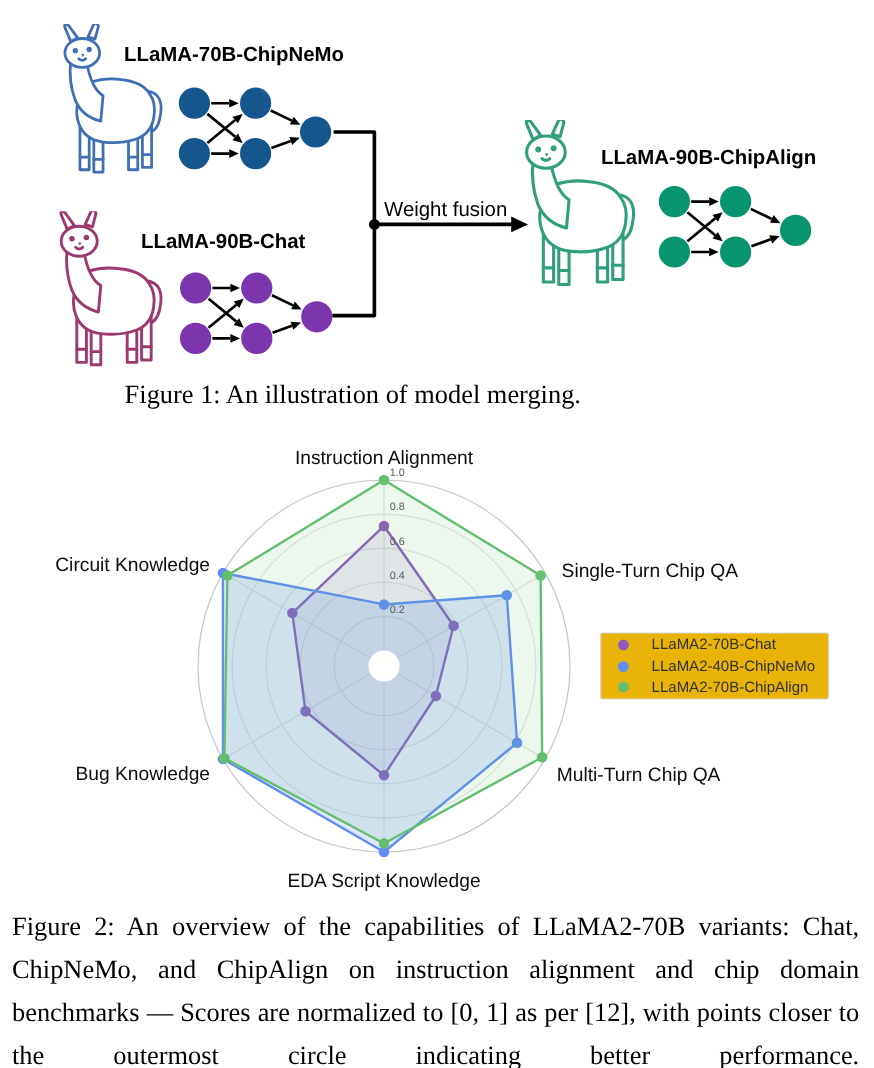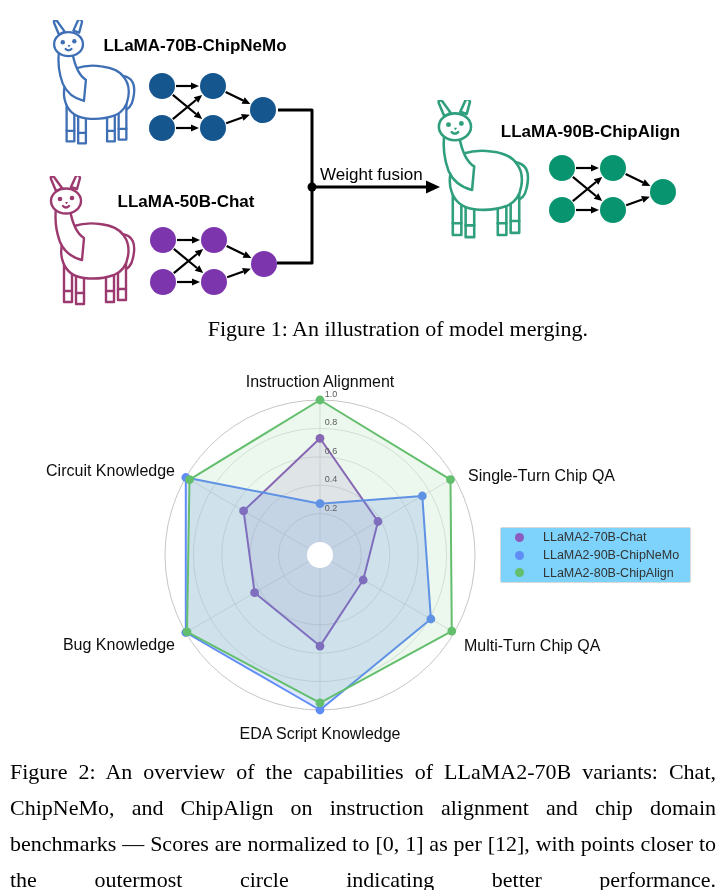--- a/index.html
+++ b/index.html
@@ -1,24 +1,24 @@
 <!DOCTYPE html>
 <html><head>
 <meta charset="utf-8">
 <style>
   html,body{margin:0;padding:0;background:#fff;}
   body{width:728px;height:890px;position:relative;overflow:hidden;
        font-family:"Liberation Sans",sans-serif;color:#000;}
   .abs{position:absolute;}
   .model-label{font-weight:bold;font-size:17px;text-align:center;color:#000;}
   .caption{font-family:"Liberation Serif",serif;font-size:22px;color:#000;}
-  #caption1{top:316px;left:0;width:588px;text-align:right;font-family:Liberation Serif, serif;}
+  #caption1{top:316px;left:0;width:588px;text-align:center;font-family:Liberation Serif, serif;}
   #caption2{top:754px;left:10px;width:706px;line-height:36px;
             text-align:justify;text-align-last:justify;}
-  #legend{left:500px;top:527px;width:191px;height:56px;background:#7dd3fc;
+  #legend{left:500px;top:527px;width:191px;height:56px;background:#eab308;
           border:1px solid #d8d8d8;border-radius:2px;
           display:flex;flex-direction:column;justify-content:center;gap:3px;
           padding:2px 0;box-sizing:border-box;}
   .legend-row{display:flex;align-items:center;height:15px;}
   .legend-dot{width:9px;height:9px;border-radius:50%;margin-left:14px;flex:0 0 auto;}
   .legend-label{font-size:12.5px;color:#333;margin-left:19px;white-space:nowrap;}
   svg text{font-family:"Liberation Sans",sans-serif;}
   .axis-label{font-size:16px;fill:#0d0d0d;}
   #wf-label{font-size:17px;fill:#000;}
 </style>
@@ -72,21 +72,21 @@
       <circle cx="14" cy="14" r="13" fill="#15568f"></circle>
       <circle cx="14" cy="56" r="13" fill="#15568f"></circle>
       <circle cx="65" cy="14" r="13" fill="#15568f"></circle>
       <circle cx="65" cy="56" r="13" fill="#15568f"></circle>
       <circle cx="115" cy="38" r="13" fill="#15568f"></circle>
     </svg>
 
   <svg class="abs llama" style="left: 26px; top: 176px; color: rgb(156, 58, 112);" width="110" height="140" viewBox="0 0 110 140">
       <use href="#llama-shape"></use>
     </svg>
-  <div class="abs model-label" style="left:86px;top:192px;width:200px;">LLaMA-50B-Chat</div>
+  <div class="abs model-label" style="left:86px;top:192px;width:200px;">LLaMA-90B-Chat</div>
   <svg class="abs net" style="left:149px;top:226px;" width="130" height="72" viewBox="0 0 130 72">
       <line x1="28" y1="14" x2="43" y2="14" stroke="#000" stroke-width="2.2"></line>
       <polygon points="51,14 43,17.6 43,10.4" fill="#000"></polygon>
       <line x1="24.807023298638693" y1="22.899901540055396" x2="48.017534816424906" y2="42.01444043705581" stroke="#000" stroke-width="2.2"></line>
       <polygon points="54.1929767013613,47.100098459944604 45.728988706124944,44.793389285277186 50.30608092672487,39.235491588834435" fill="#000"></polygon>
       <line x1="24.807023298638693" y1="47.100098459944604" x2="48.017534816424906" y2="27.985559562944193" stroke="#000" stroke-width="2.2"></line>
       <polygon points="54.1929767013613,22.899901540055396 50.30608092672487,30.764508411165572 45.728988706124944,25.206610714722814" fill="#000"></polygon>
       <line x1="28" y1="56" x2="43" y2="56" stroke="#000" stroke-width="2.2"></line>
       <polygon points="51,56 43,59.6 43,52.4" fill="#000"></polygon>
       <line x1="77.62132280455583" y1="20.0582349461868" x2="95.16649273569799" y2="28.47991651313503" stroke="#000" stroke-width="2.2"></line>
@@ -194,21 +194,21 @@
   <text class="axis-label" x="175" y="108" text-anchor="end">Circuit Knowledge</text>
 </svg>
 
 <div id="legend" class="abs">
   <div class="legend-row">
     <span class="legend-dot" style="background: rgb(141, 91, 191);"></span>
     <span class="legend-label">LLaMA2-70B-Chat</span>
   </div>
   <div class="legend-row">
     <span class="legend-dot" style="background: rgb(95, 141, 245);"></span>
-    <span class="legend-label">LLaMA2-90B-ChipNeMo</span>
+    <span class="legend-label">LLaMA2-40B-ChipNeMo</span>
   </div>
   <div class="legend-row">
     <span class="legend-dot" style="background: rgb(99, 191, 109);"></span>
-    <span class="legend-label">LLaMA2-80B-ChipAlign</span>
+    <span class="legend-label">LLaMA2-70B-ChipAlign</span>
   </div>
 </div>
 
 <div id="caption2" class="abs caption">Figure 2: An overview of the capabilities of LLaMA2-70B variants: Chat, ChipNeMo, and ChipAlign on instruction alignment and chip domain benchmarks — Scores are normalized to [0, 1] as per [12], with points closer to the outermost circle indicating better performance.</div>
 
 </body></html>

